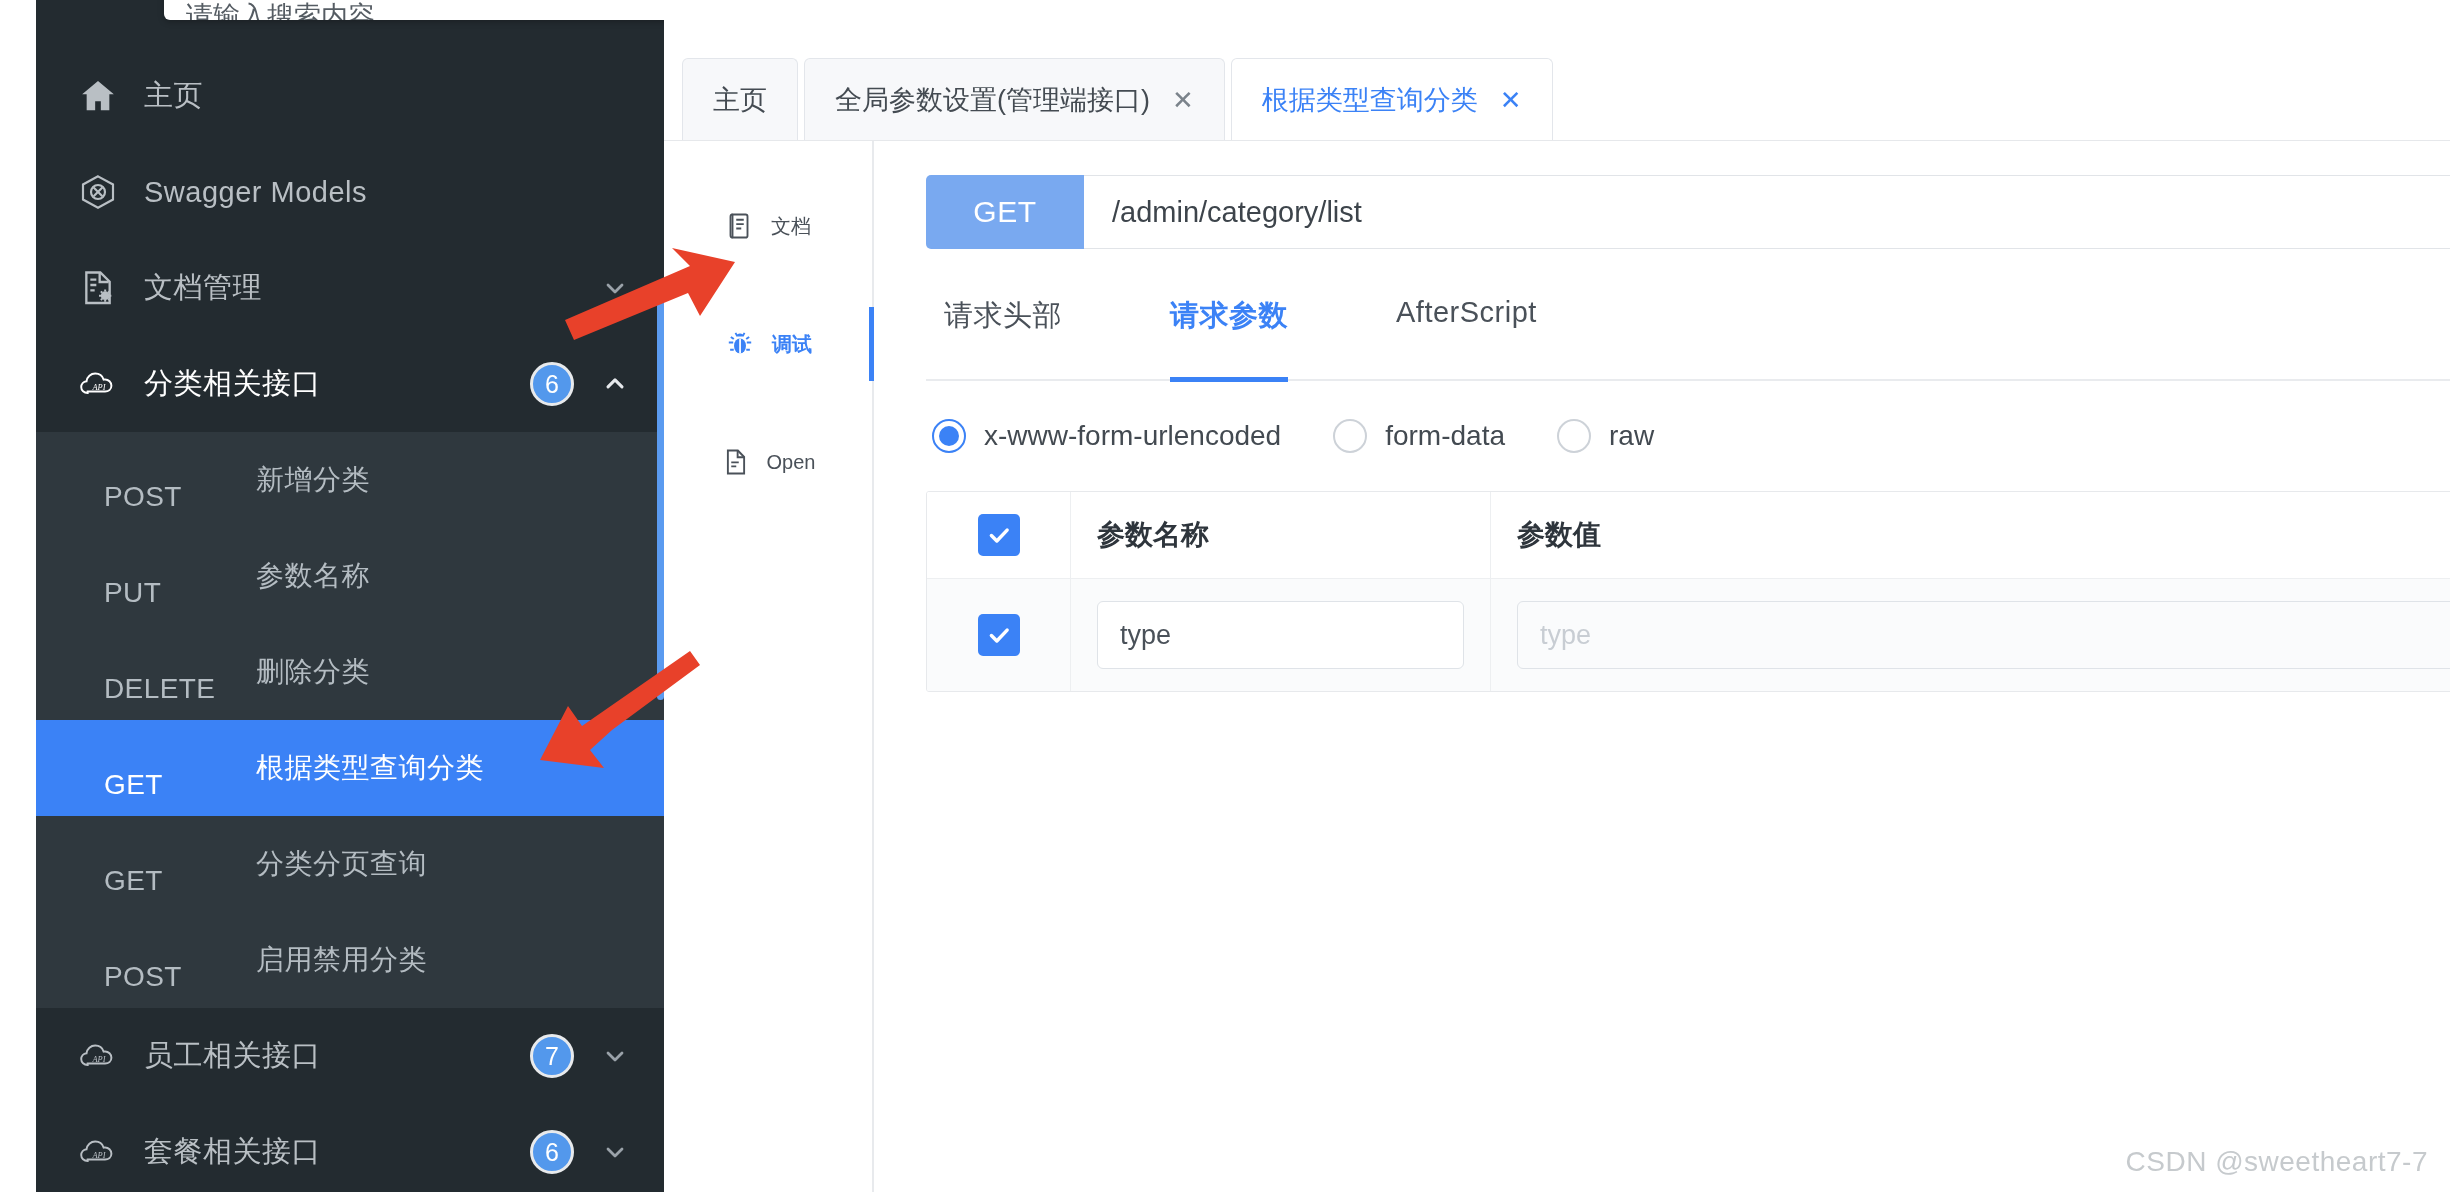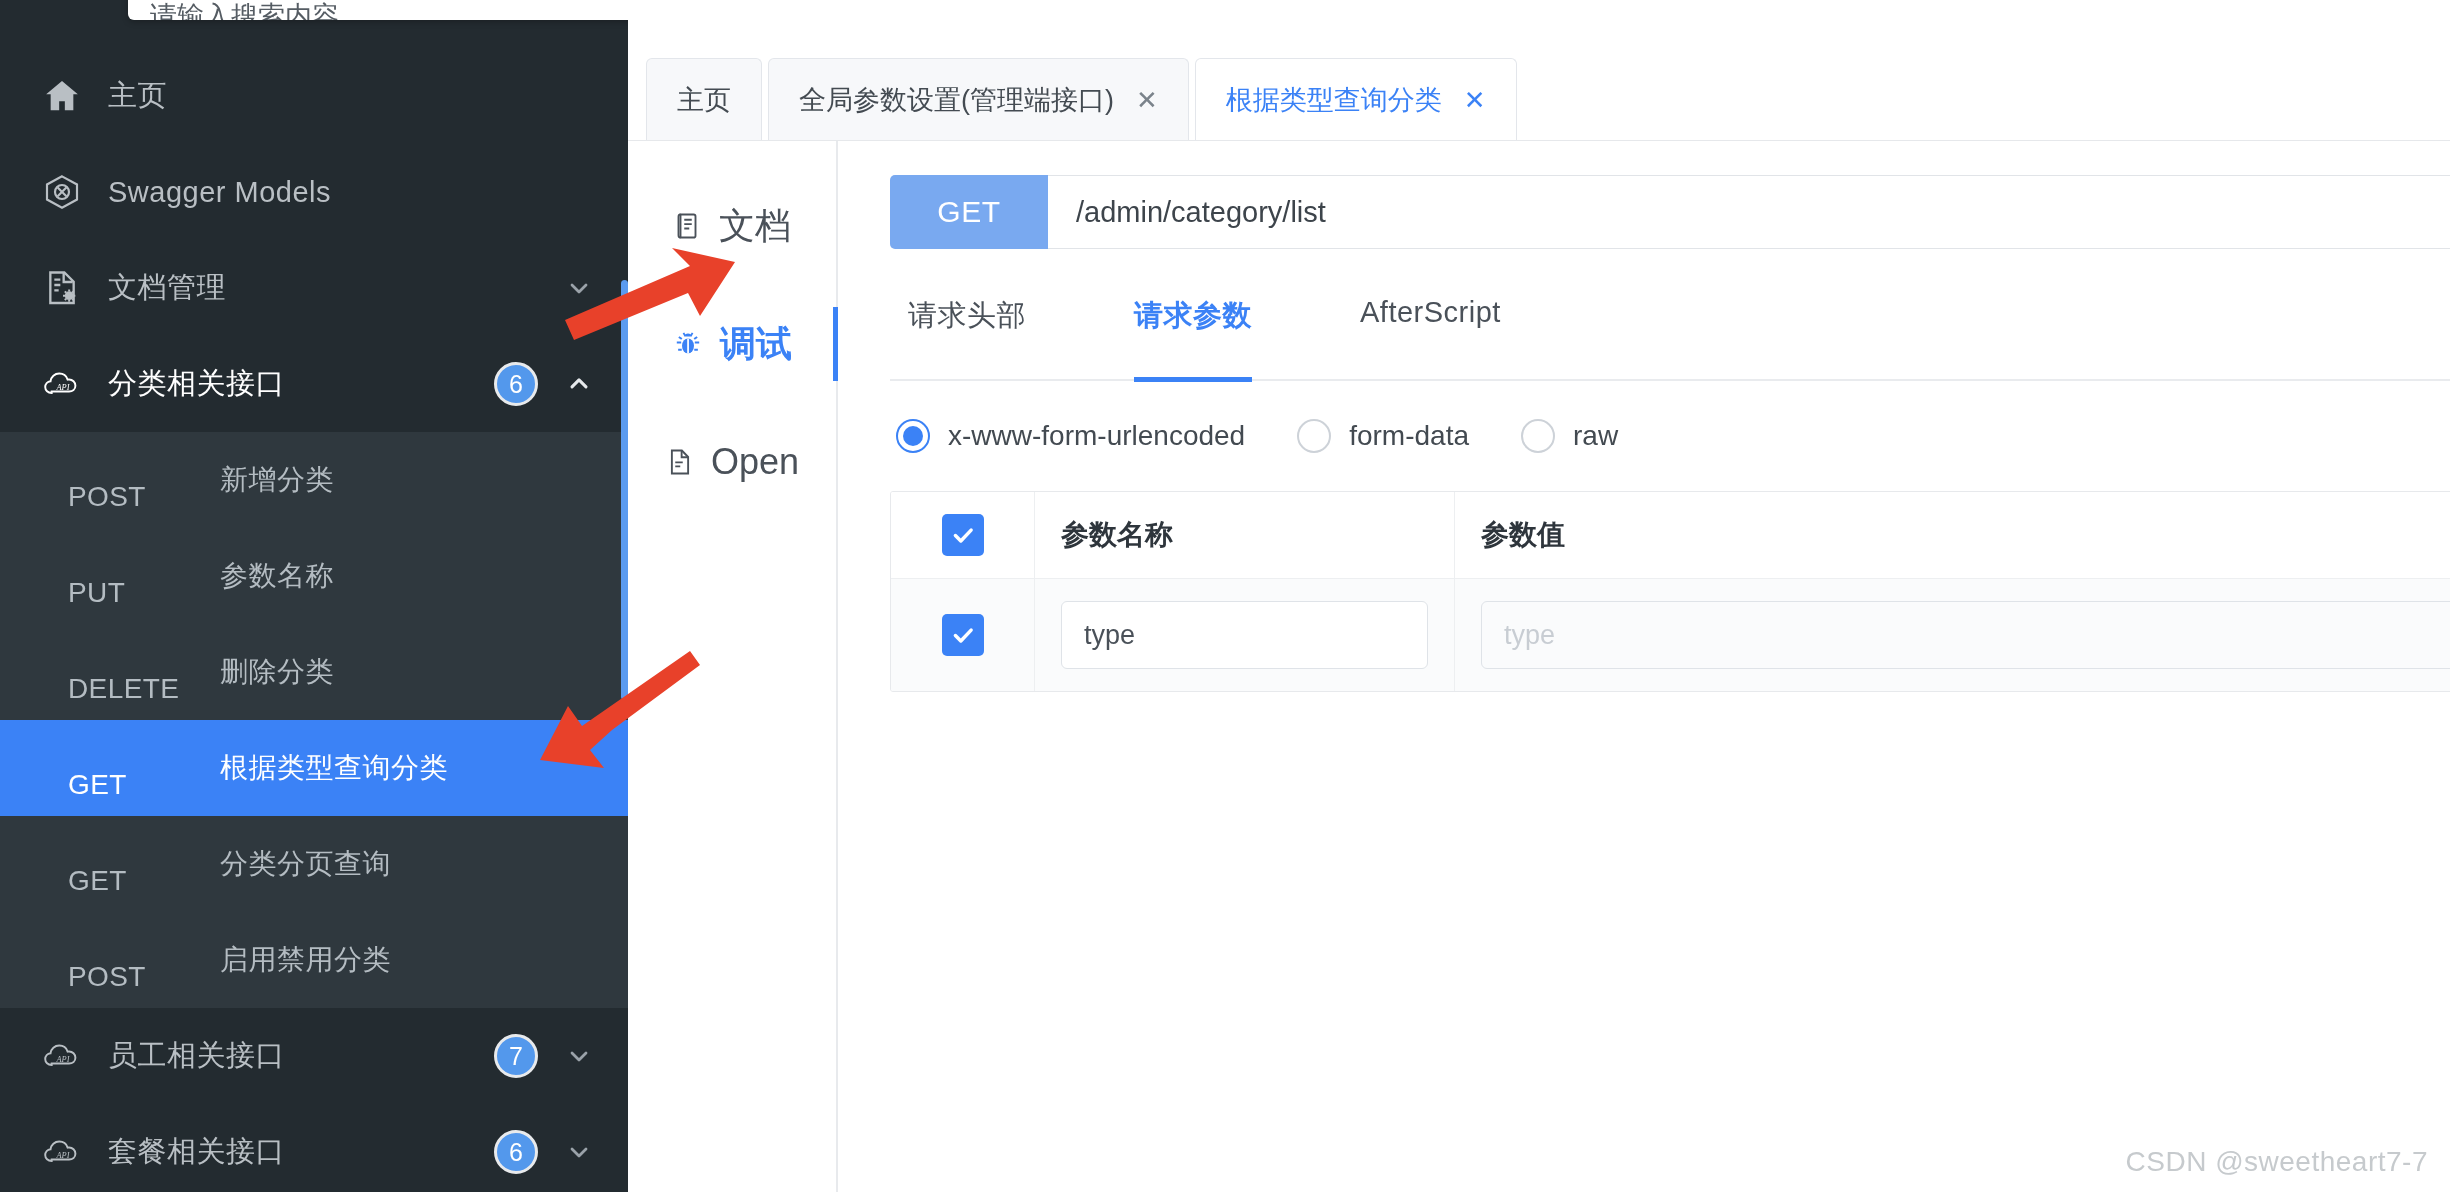--- a/index.html
+++ b/index.html
@@ -7,20 +7,21 @@
     width: 2450px; height: 1192px;
     overflow: hidden;
     font-family: "Liberation Sans", "DejaVu Sans", sans-serif;
     background: #ffffff;
   }
   .app {
     position: relative;
     width: 2450px; height: 1192px;
     display: flex;
     overflow: hidden;
+    padding-left: 36px;
   }
 
   
   .sidebar {
     width: 628px;
     height: 1192px;
     background: #232b30;
     position: relative;
     flex: 0 0 628px;
     overflow: hidden;
@@ -172,21 +173,21 @@
     border-right: 2px solid #e8eaed;
     padding-top: 26px;
     position: relative;
   }
   .inner-nav-item {
     height: 118px;
     display: flex;
     align-items: center;
     justify-content: center;
     gap: 16px;
-    font-size: 36px;
+    font-size: 20px;
     color: #4a5159;
     cursor: pointer;
     position: relative;
   }
   .inner-nav-item .ico { display: flex; align-items: center; }
   .inner-nav-item.active { color: #3b82f6; font-weight: bold; }
   .inner-nav-item.active::after {
     content: "";
     position: absolute;
     right: -2px; top: 22px;

